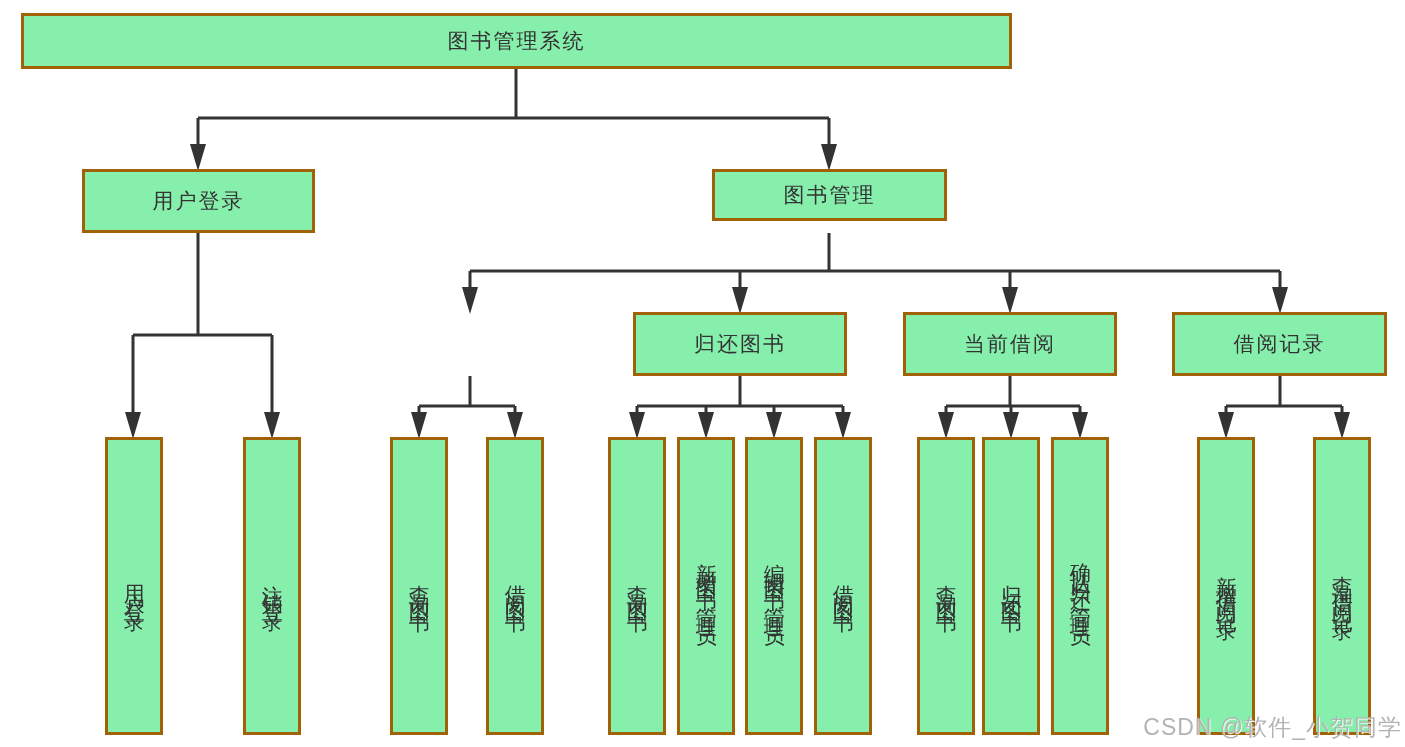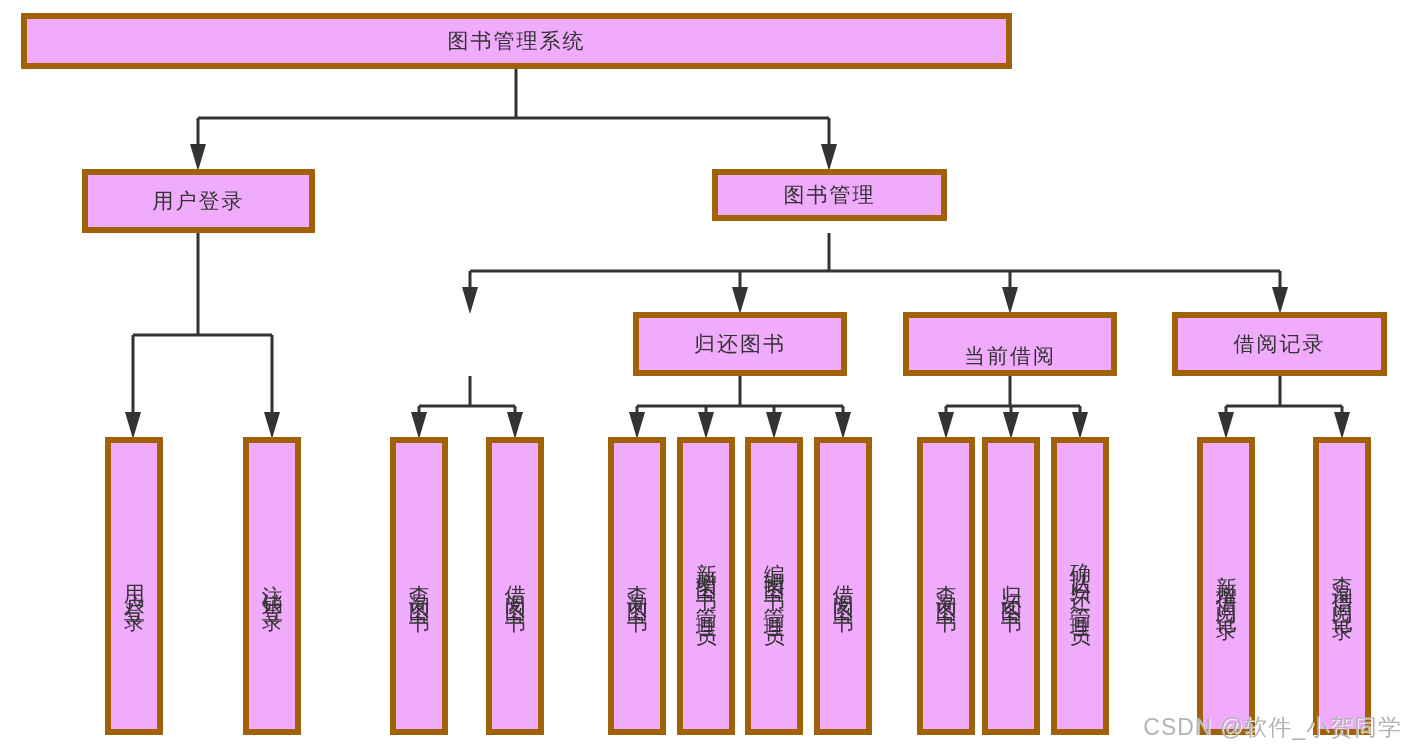--- a/index.html
+++ b/index.html
@@ -13,22 +13,22 @@
   }
   #connectors {
     position: absolute;
     left: 0; top: 0;
     width: 1405px; height: 747px;
     z-index: 1;
   }
   .node, .leaf {
     position: absolute;
     box-sizing: border-box;
-    background: #f0abfc;
-    border: 6px solid #a16207;
+    background: #86efac;
+    border: 3px solid #a16207;
     display: flex;
     align-items: center;
     justify-content: center;
     z-index: 2;
   }
   .node span {
     font-size: 21px;
     letter-spacing: 2px;
     color: #333333;
     white-space: nowrap;
@@ -40,21 +40,21 @@
     letter-spacing: 9px;
     line-height: 1.25;
     color: #333333;
   }
   
   .n-root { left: 21px;   top: 13px;  width: 991px; height: 56px; }
   .n-l2a  { left: 82px;   top: 169px; width: 233px; height: 64px; }
   .n-l2b  { left: 712px;  top: 169px; width: 235px; height: 52px; }
   .n-l3a  { left: 363px;  top: 312px; width: 215px; height: 64px; }
   .n-l3b  { left: 633px;  top: 312px; width: 214px; height: 64px; }
-  .n-l3c  { left: 903px;  top: 312px; width: 214px; height: 64px; align-items: flex-end; }
+  .n-l3c  { left: 903px;  top: 312px; width: 214px; height: 64px; }
   .n-l3d  { left: 1172px; top: 312px; width: 215px; height: 64px; text-align: center; }
   .leaf { top: 437px; width: 58px; height: 298px; }
   .lf-1a { left: 105px; }  .lf-1b { left: 243px; }
   .lf-2a { left: 390px; }  .lf-2b { left: 486px; }
   .lf-3a { left: 608px; }  .lf-3b { left: 677px; }
   .lf-3c { left: 745px; }  .lf-3d { left: 814px; }
   .lf-4a { left: 917px; }  .lf-4b { left: 982px; }  .lf-4c { left: 1051px; }
   .lf-5a { left: 1197px; } .lf-5b { left: 1313px; }
   #watermark {
     position: absolute;

